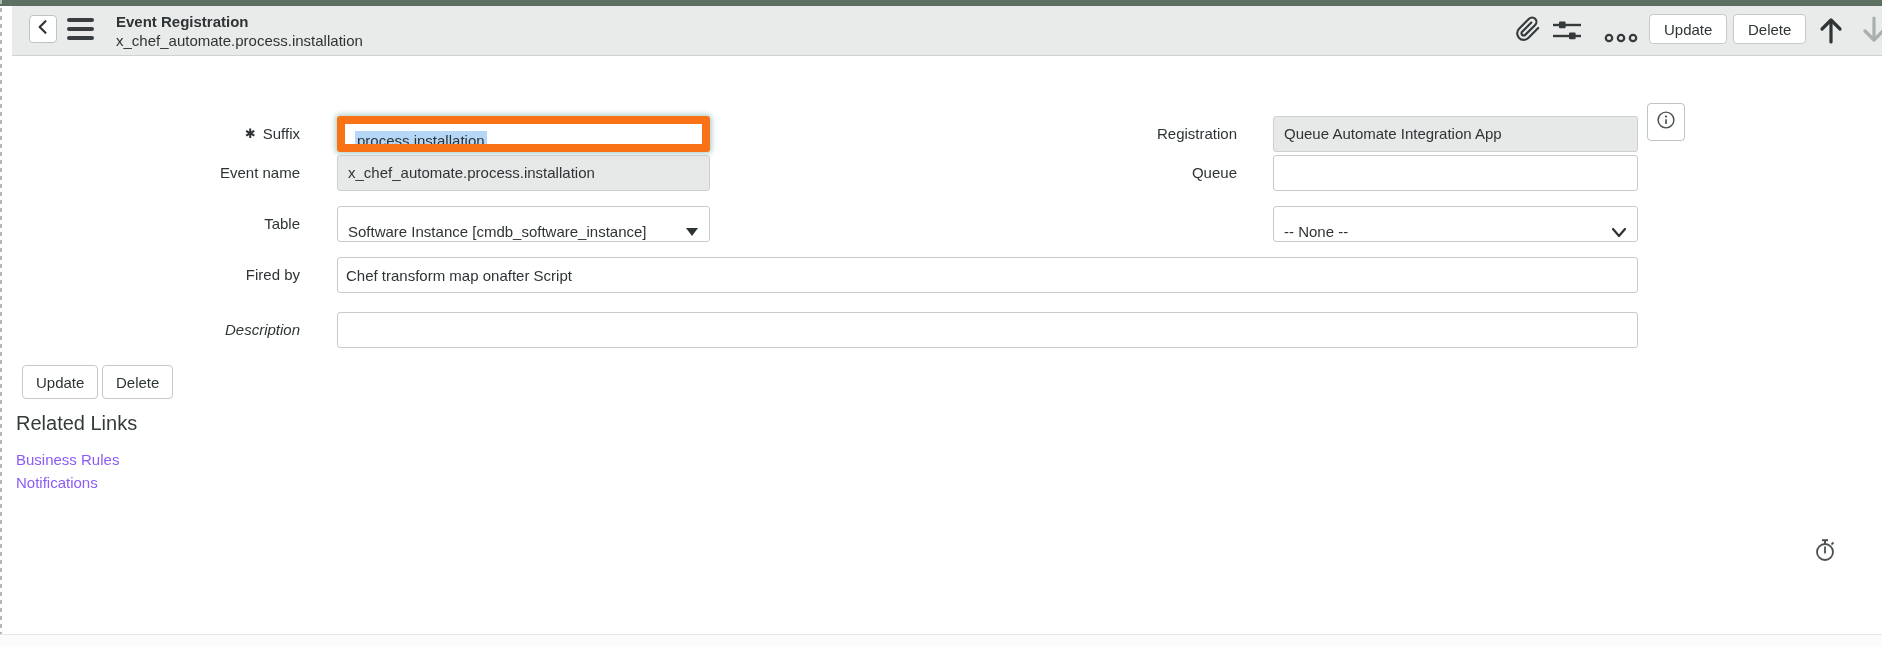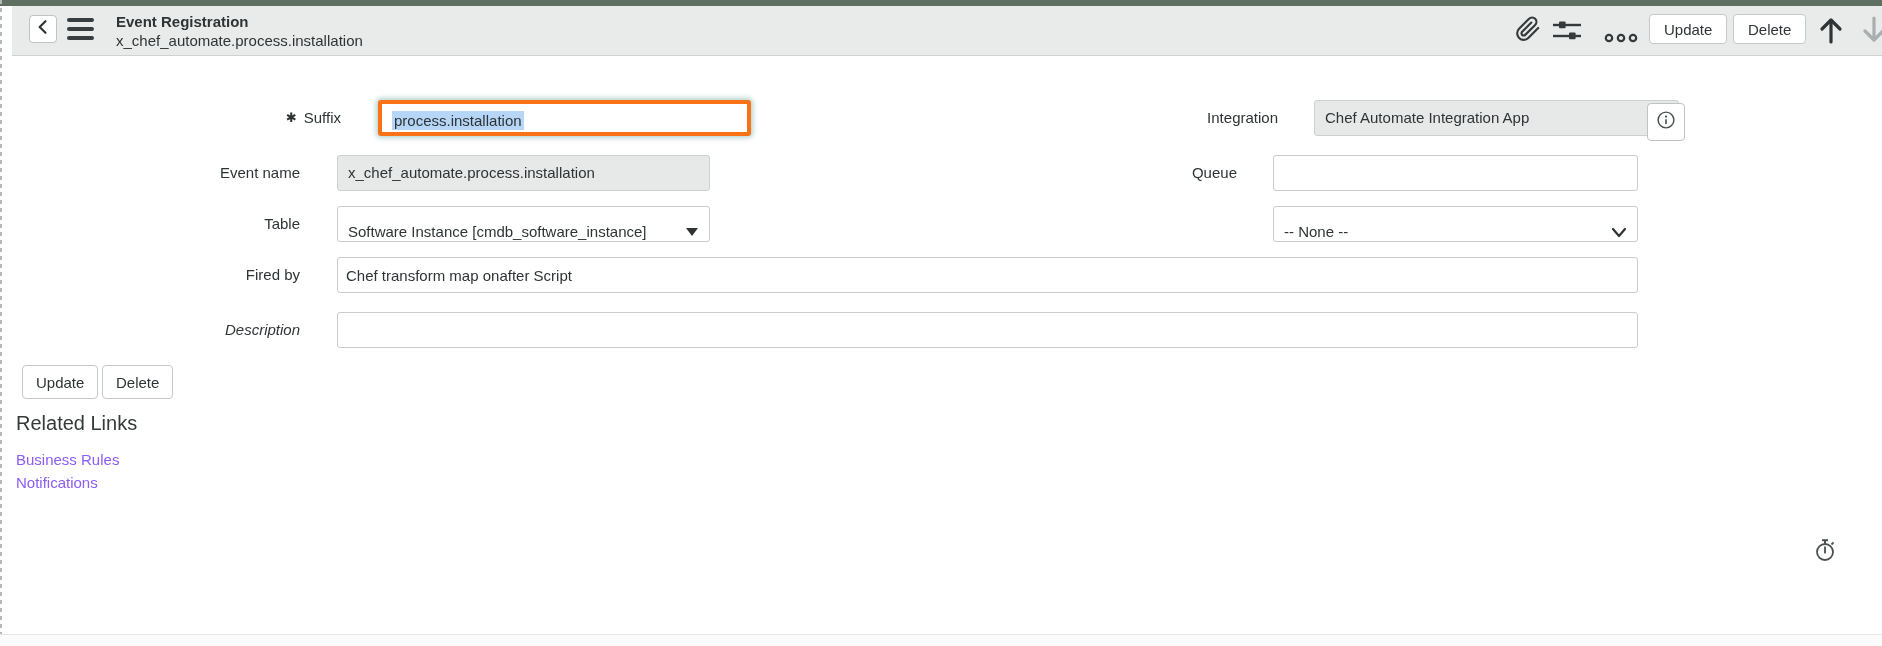--- a/index.html
+++ b/index.html
@@ -37,23 +37,23 @@
   .lbl-l { left:0; width:300px; }
   .lbl-r { left:940px; width:297px; }
   .mand { font-size:13px; margin-right:7px; position:relative; top:-1px; }
   .box { position:absolute; height:36px; border:1px solid #c8cccc; border-radius:3px;
     background:#fff; font-size:15px; color:#2e3436; padding:0 10px;
     font-family:"Liberation Sans", sans-serif; }
   div.box { line-height:34px; overflow:hidden; white-space:nowrap; }
   .w-left { left:337px; width:373px; }
   .w-right { left:1273px; width:365px; }
   .w-full { left:337px; width:1301px;padding-left:8px; }
-  .r1 { top:100px;margin-left:41px; } .r2 { top:155px; } .r3 { top:206px; } .r4 { top:257px; } .r5 { top:312px;font-style:italic; }
+  .r1 { top:116px; } .r2 { top:155px; } .r3 { top:206px; } .r4 { top:257px; } .r5 { top:312px;font-style:italic; }
   .readonly { background:#e7e8e8; border-color:#cdd0d0; }
-  .focused { border:4px solid #f97316; box-shadow:0 0 5px 2px rgba(91,158,146,0.45); line-height:30px; }
+  .focused { border:8px solid #f97316; box-shadow:0 0 5px 2px rgba(91,158,146,0.45); line-height:30px; }
   .sel { background:#b5d6f6; padding:1px 2px; }
   .select { display:flex; align-items:center; justify-content:space-between; cursor:pointer; }
   .select span { overflow:hidden; white-space:nowrap;margin-top:16px; }
   .info-btn { left:1647px; top:103px; width:38px; height:38px; }
 
   
   .pgbtn { position:absolute; top:365px; height:34px; background:#fff; border:1px solid #c5c9c9;
     border-radius:4px; font-size:15px; color:#2e3436; padding:0 13px; cursor:pointer;
     font-family:"Liberation Sans", sans-serif; }
   .upd-p { left:22px; }
@@ -124,22 +124,22 @@
     </span>
   </div>
 
   <div class="lbl lbl-l r1">
     <span class="mand">✱</span><span>Suffix</span>
   </div>
   <div class="box w-left r1 focused">
     <span class="sel">process.installation</span>
   </div>
 
-  <div class="lbl lbl-r r1">Integration</div>
-  <div class="box w-right r1 readonly">Chef Automate Integration App</div>
+  <div class="lbl lbl-r r1">Registration</div>
+  <div class="box w-right r1 readonly">Queue Automate Integration App</div>
   <div class="hbtn info-btn">
     <span>
       <svg width="22" height="22" viewBox="0 0 24 24">
         <circle cx="12" cy="12" r="8.6" fill="none" stroke="#4a5052" stroke-width="1.6"></circle>
         <circle cx="12" cy="8.3" r="1.25" fill="#4a5052"></circle>
         <line x1="12" y1="11.2" x2="12" y2="16.4" stroke="#4a5052" stroke-width="1.8"></line>
       </svg>
     </span>
   </div>
 

